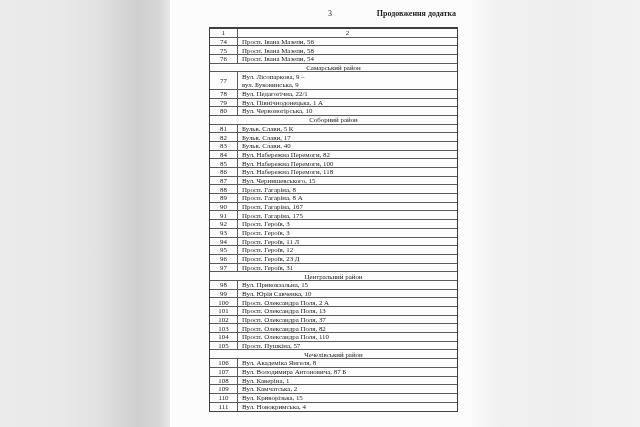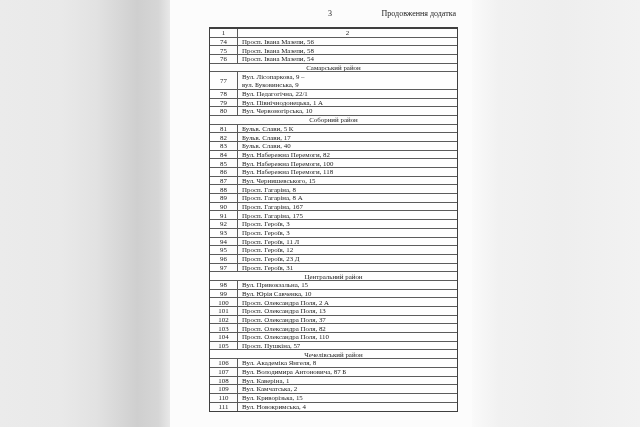--- a/index.html
+++ b/index.html
@@ -29,21 +29,21 @@
     background: #fcfcfc;
   }
   .page-header {
     position: absolute; top: 9px; left: 0; width: 290px; height: 12px;
     font-size: 8px; line-height: 10px;
   }
   .page-num {
     position: absolute; left: 130px; width: 60px; text-align: center;
   }
   .cont-note {
-    position: absolute; right: 4px; text-align: right;
+    position: absolute; right: 4px; text-align: right; font-weight: bold;
   }
   .addr-table {
     position: absolute; left: 39px; top: 27px; width: 247px;
     border: 1px solid #3f3f3f;
     border-top-width: 2px;
     background: #fdfdfd;
     box-sizing: content-box;
   }
   .t-row {
     display: flex; height: 8.7px; box-sizing: border-box;

